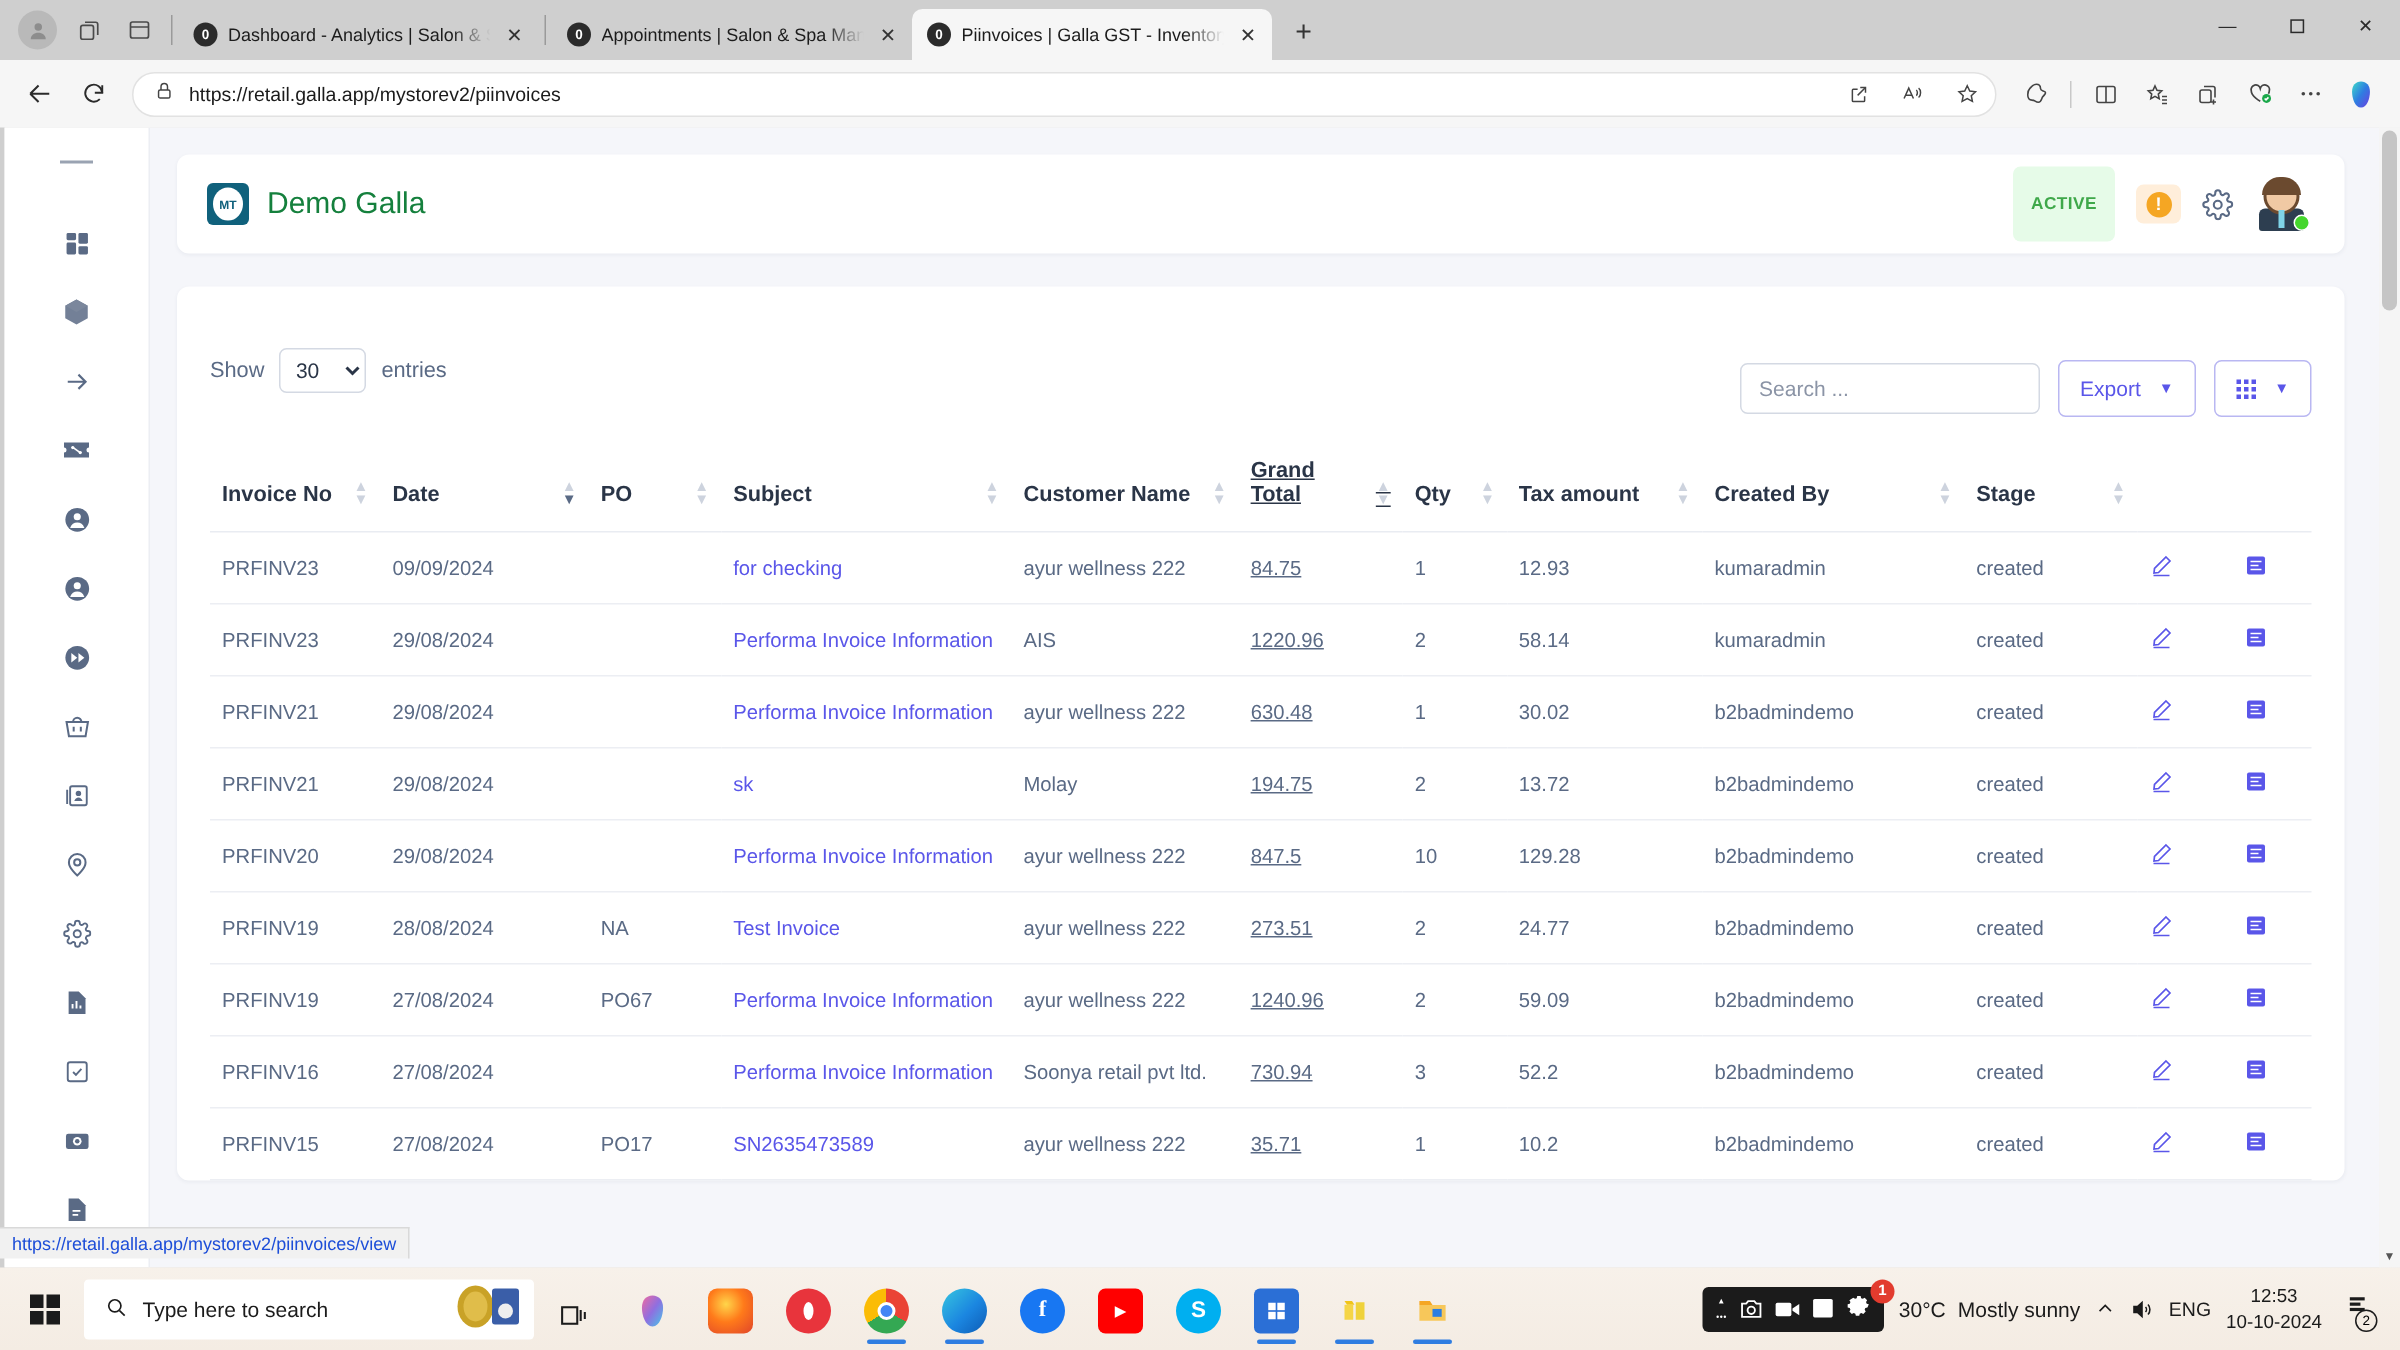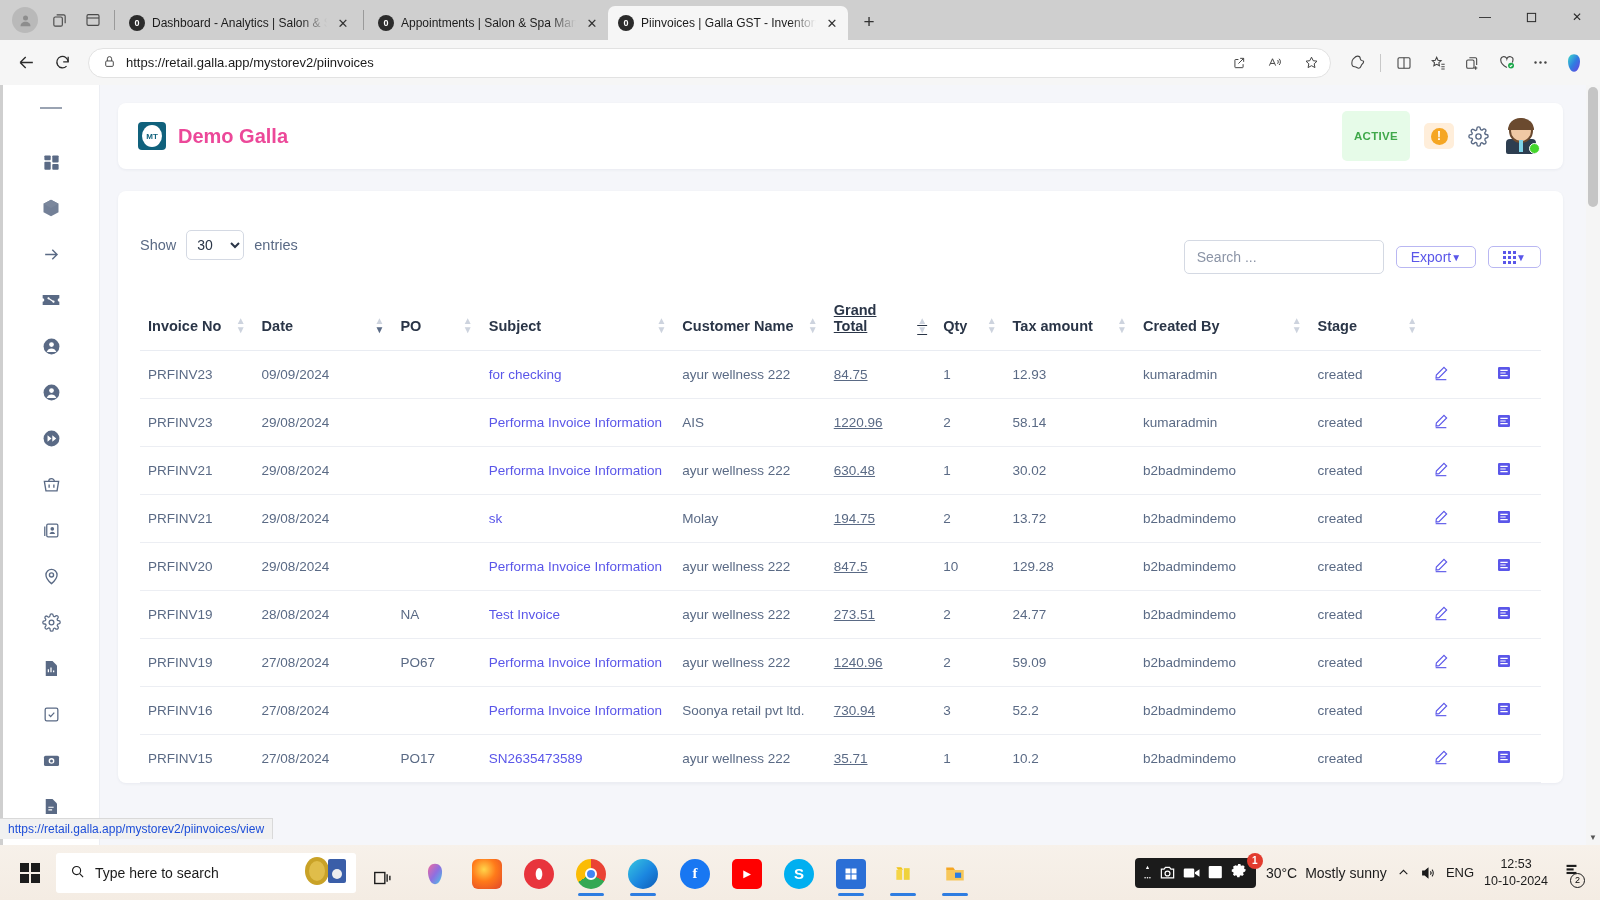--- a/index.html
+++ b/index.html
@@ -94,21 +94,21 @@
     background: #fff; border-radius: 8px; height: 66px;
     display: flex; align-items: center; padding: 0 24px 0 20px;
     box-shadow: 0 1px 3px rgba(40,50,80,.06);
   }
   .brandlogo {
     width: 28px; height: 28px; background: #10617c; border-radius: 4px;
     display:flex; align-items:center; justify-content:center; margin-right: 12px;
   }
   .brandlogo .oval { width:20px;height:22px;background:#fff;border-radius:50%;
     display:flex;align-items:center;justify-content:center;font-size:8px;font-weight:700;color:#10617c;}
-  .brandname { font-size: 20px; color: #ec4899; font-weight: 700; }
+  .brandname { font-size: 20px; color: #15803d; font-weight: 400; }
   .topcard-right { margin-left:auto; display:flex; align-items:center; gap:14px; }
   .badge-active {
     background: #e6fbe8; color: #3fa84a; font-size: 11.5px; font-weight: 700;
     padding: 19px 12px; border-radius: 5px; letter-spacing:.3px;
   }
   .badge-warn {
     background: #ffeeda; width: 30px; height: 26px; border-radius: 5px;
     display:flex; align-items:center; justify-content:center;
   }
   .warn-dot { width:17px;height:17px;border-radius:50%;background:#f5a623;color:#fff;
@@ -149,23 +149,23 @@
     height:30px; width:58px;
   }
   .tablebar-right { margin-left:auto; display:flex; align-items:center; gap:12px;margin-top:25px; }
   .searchbox {
     width: 200px; height: 34px; border:1px solid #d4d9e3; border-radius:5px;
     padding: 0 12px; font-size: 14px; color:#2a3547; font-family:"Liberation Sans",sans-serif;
     background:#fff;
   }
   .searchbox::placeholder { color:#8b94a6; }
   .btn-outline {
-    height:22px; border:1px solid #b9b7f2; color:#5a56e9; background:#fff;
+    height:38px; border:1px solid #b9b7f2; color:#5a56e9; background:#fff;
     border-radius:5px; padding: 0 14px; font-size:14px;
-    display:flex; align-items:center; gap:0; font-family:"Liberation Sans",sans-serif;
+    display:flex; align-items:center; gap:12px; font-family:"Liberation Sans",sans-serif;
   }
   .grid-ic { display:grid; grid-template-columns: repeat(3,3px); gap:2px; }
   .grid-ic i { width:3px;height:3px;background:#5a56e9;display:block; }
 
   table.dt { width:100%; border-collapse: collapse; margin-top: 18px; }
   table.dt th {
     text-align:left; font-size: 14.5px; font-weight:700; color:#2a3547;
     padding: 10px 8px 16px 8px; vertical-align: bottom; border-bottom: 1px solid #e9ecf2;
     white-space: normal;
   }

